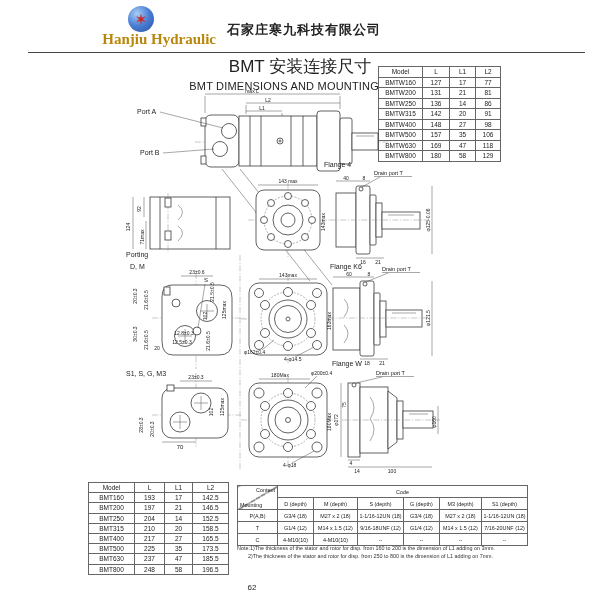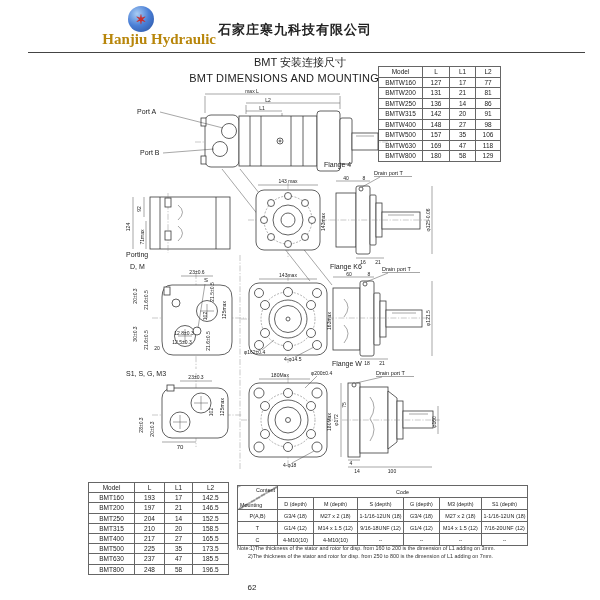--- a/index.html
+++ b/index.html
@@ -3,27 +3,27 @@
 <meta charset="utf-8">
 <style>
   html,body{margin:0;padding:0}
   body{width:600px;height:600px;background:#fff;font-family:"Liberation Sans",sans-serif;color:#222;position:relative;overflow:hidden}
   
   #logo{position:absolute;left:128px;top:6px;width:26px;height:26px;border-radius:50%;
         background:radial-gradient(circle at 35% 30%,#a9cdf4,#4a7fd6 48%,#274f9e);display:flex;align-items:center;justify-content:center}
   #logo .fig{color:#c62f2f;font-size:13px;line-height:1;font-weight:bold}
   #brand{position:absolute;left:86px;top:31px;width:130px;text-align:right;font-family:"Liberation Serif",serif;
          font-weight:bold;font-size:15px;color:#b8860b;white-space:nowrap}
-  #company{position:absolute;left:155px;top:21px;width:280px;text-align:center}
+  #company{position:absolute;left:164px;top:21px;width:280px;text-align:center}
   #company .cn{font-size:13px;font-weight:bold;letter-spacing:1px}
   #company .en{font-size:8.5px;font-weight:bold;margin-top:2px}
   #hdr-rule{position:absolute;top:52px;left:28px;width:557px;height:1px;background:#444}
   
   #title{position:absolute;left:150px;top:55px;width:300px;text-align:center}
-  #title .cn{font-size:11px}
+  #title .cn{font-size:17px}
   #title .en{font-size:11px;letter-spacing:.2px;margin-top:2px}
   
   table{border-collapse:collapse;position:absolute;background:#fff;table-layout:fixed}
   td,th{border:1px solid #666;padding:0;text-align:center;font-weight:normal;overflow:hidden;white-space:nowrap}
   #tblW{left:378px;top:66px;width:122px;font-size:6.5px}
   #tblW td,#tblW th{height:9.5px}
   #tblBMT{left:88px;top:482px;width:140px;font-size:6.5px}
   #tblBMT td,#tblBMT th{height:9.2px}
   #tblMount{left:237px;top:485px;width:290px;font-size:5.4px}
   #tblMount td,#tblMount th{height:11px}

